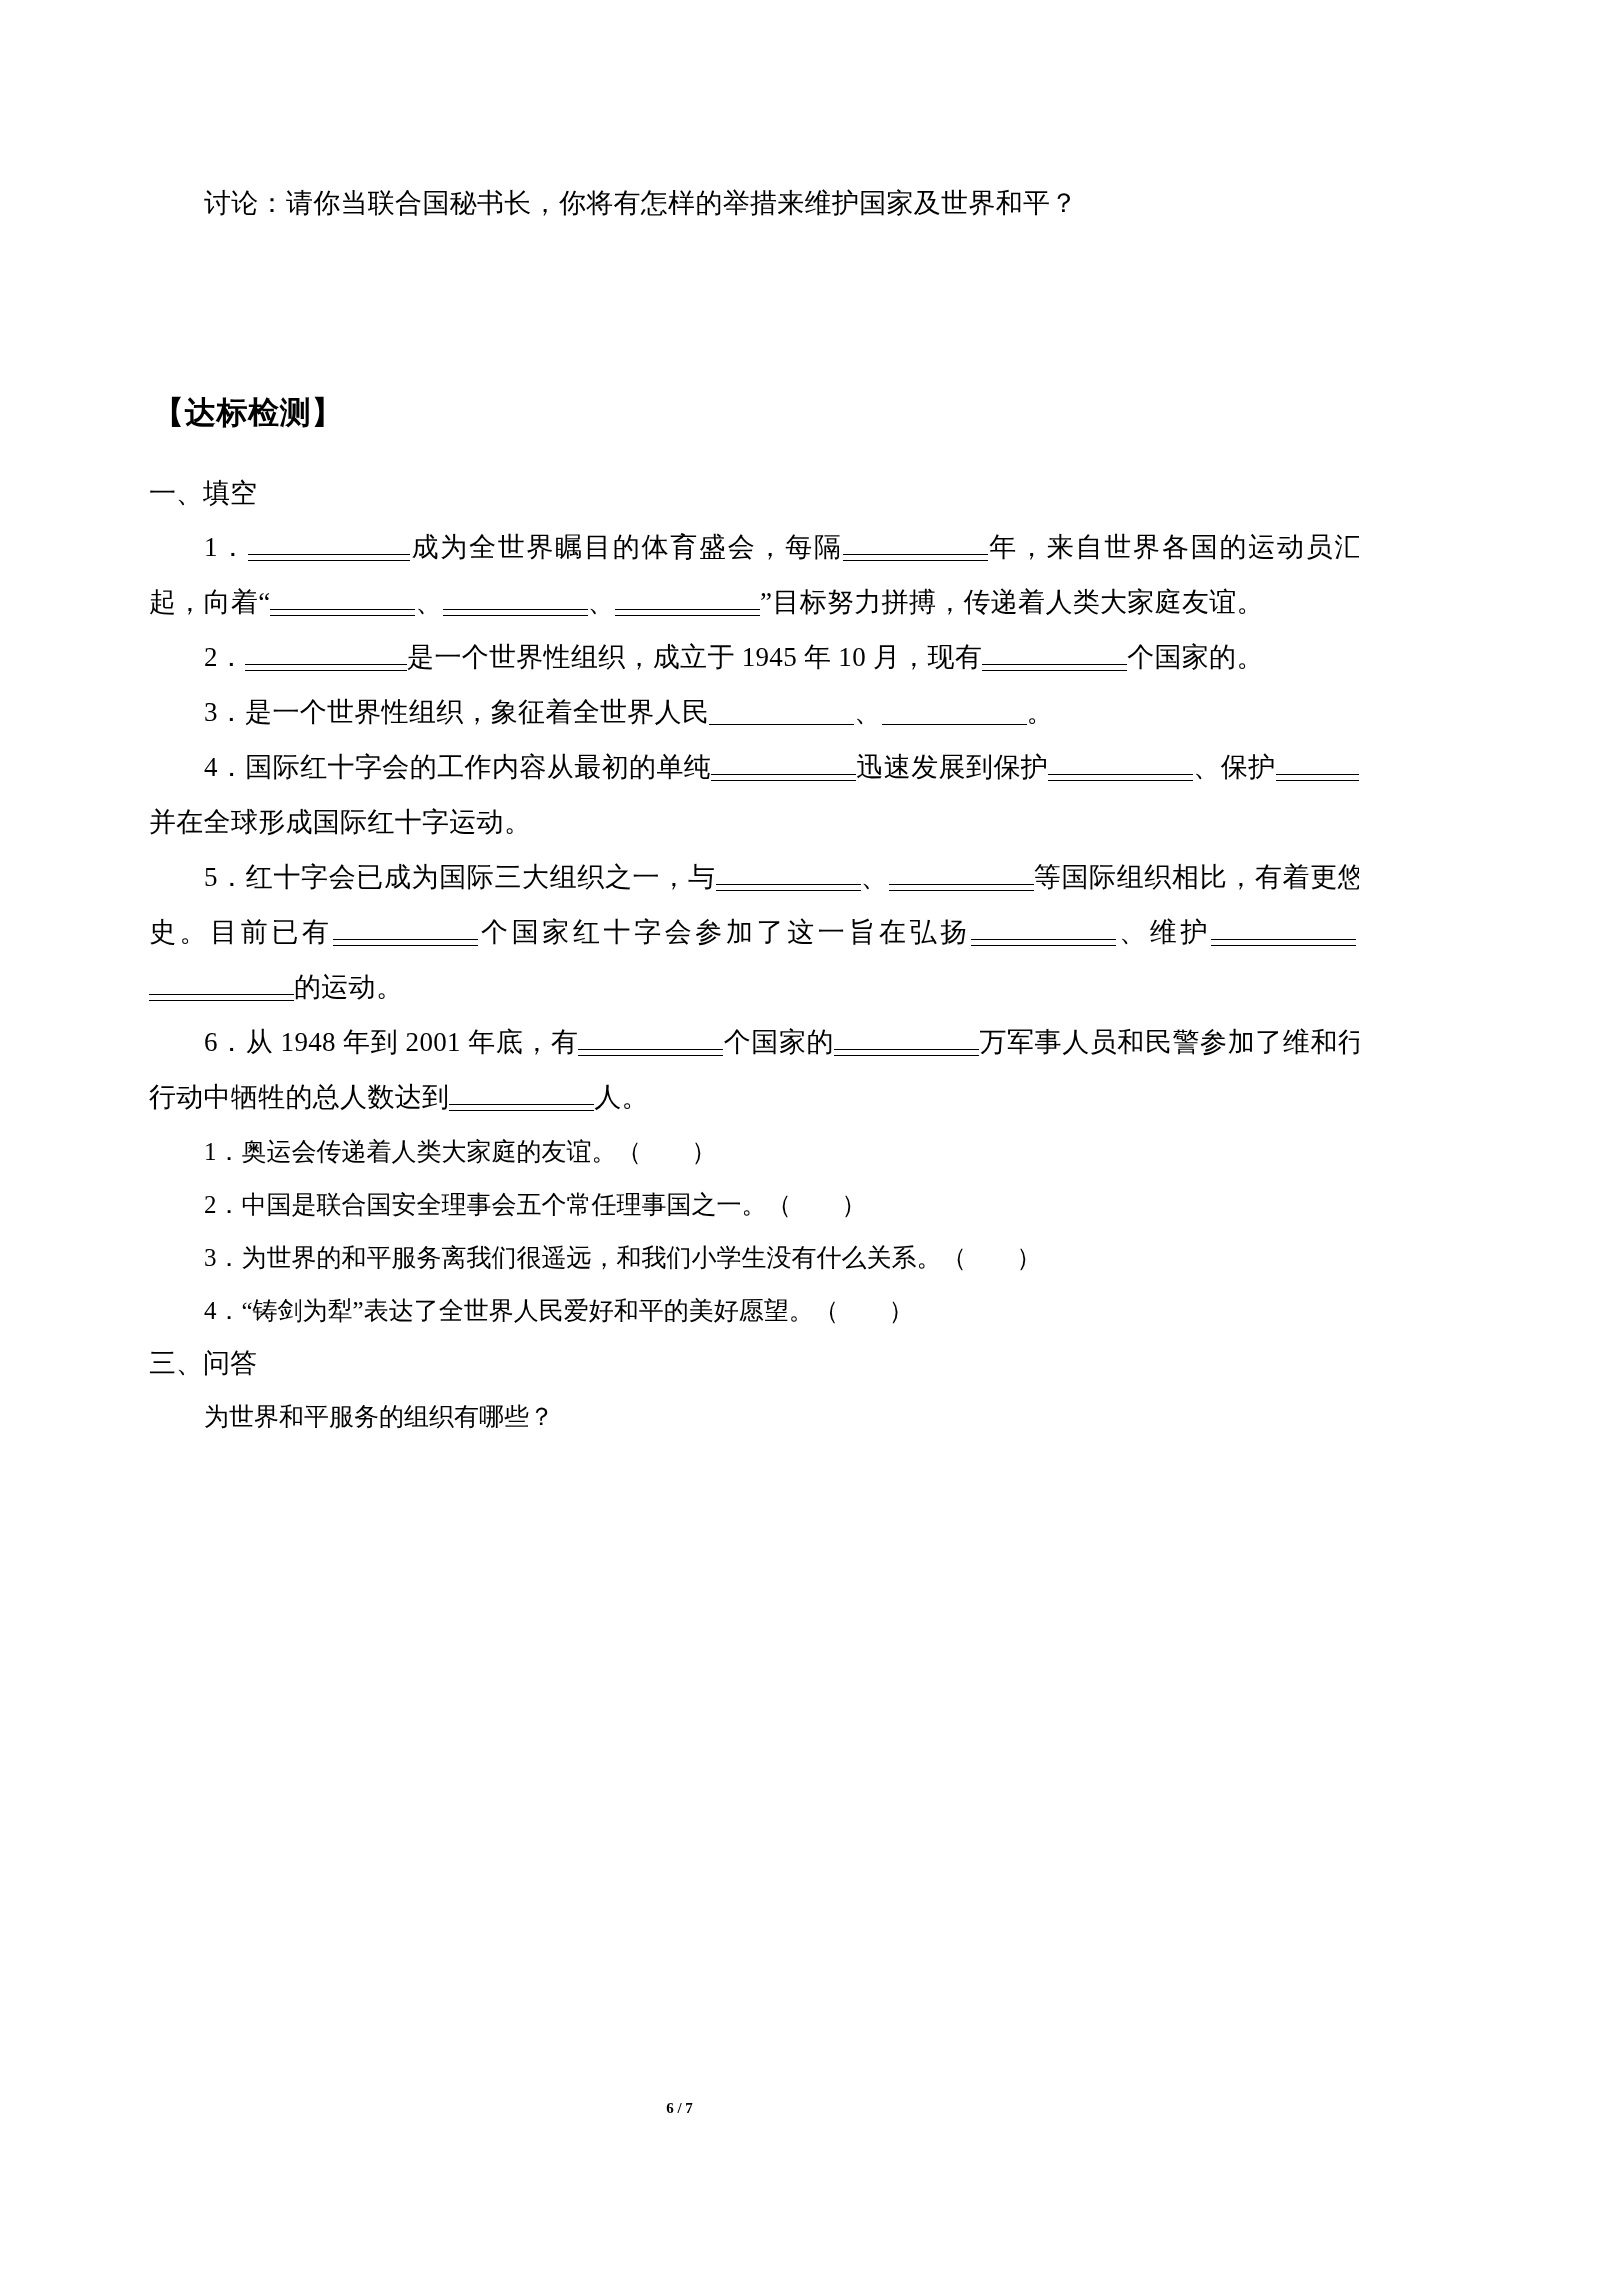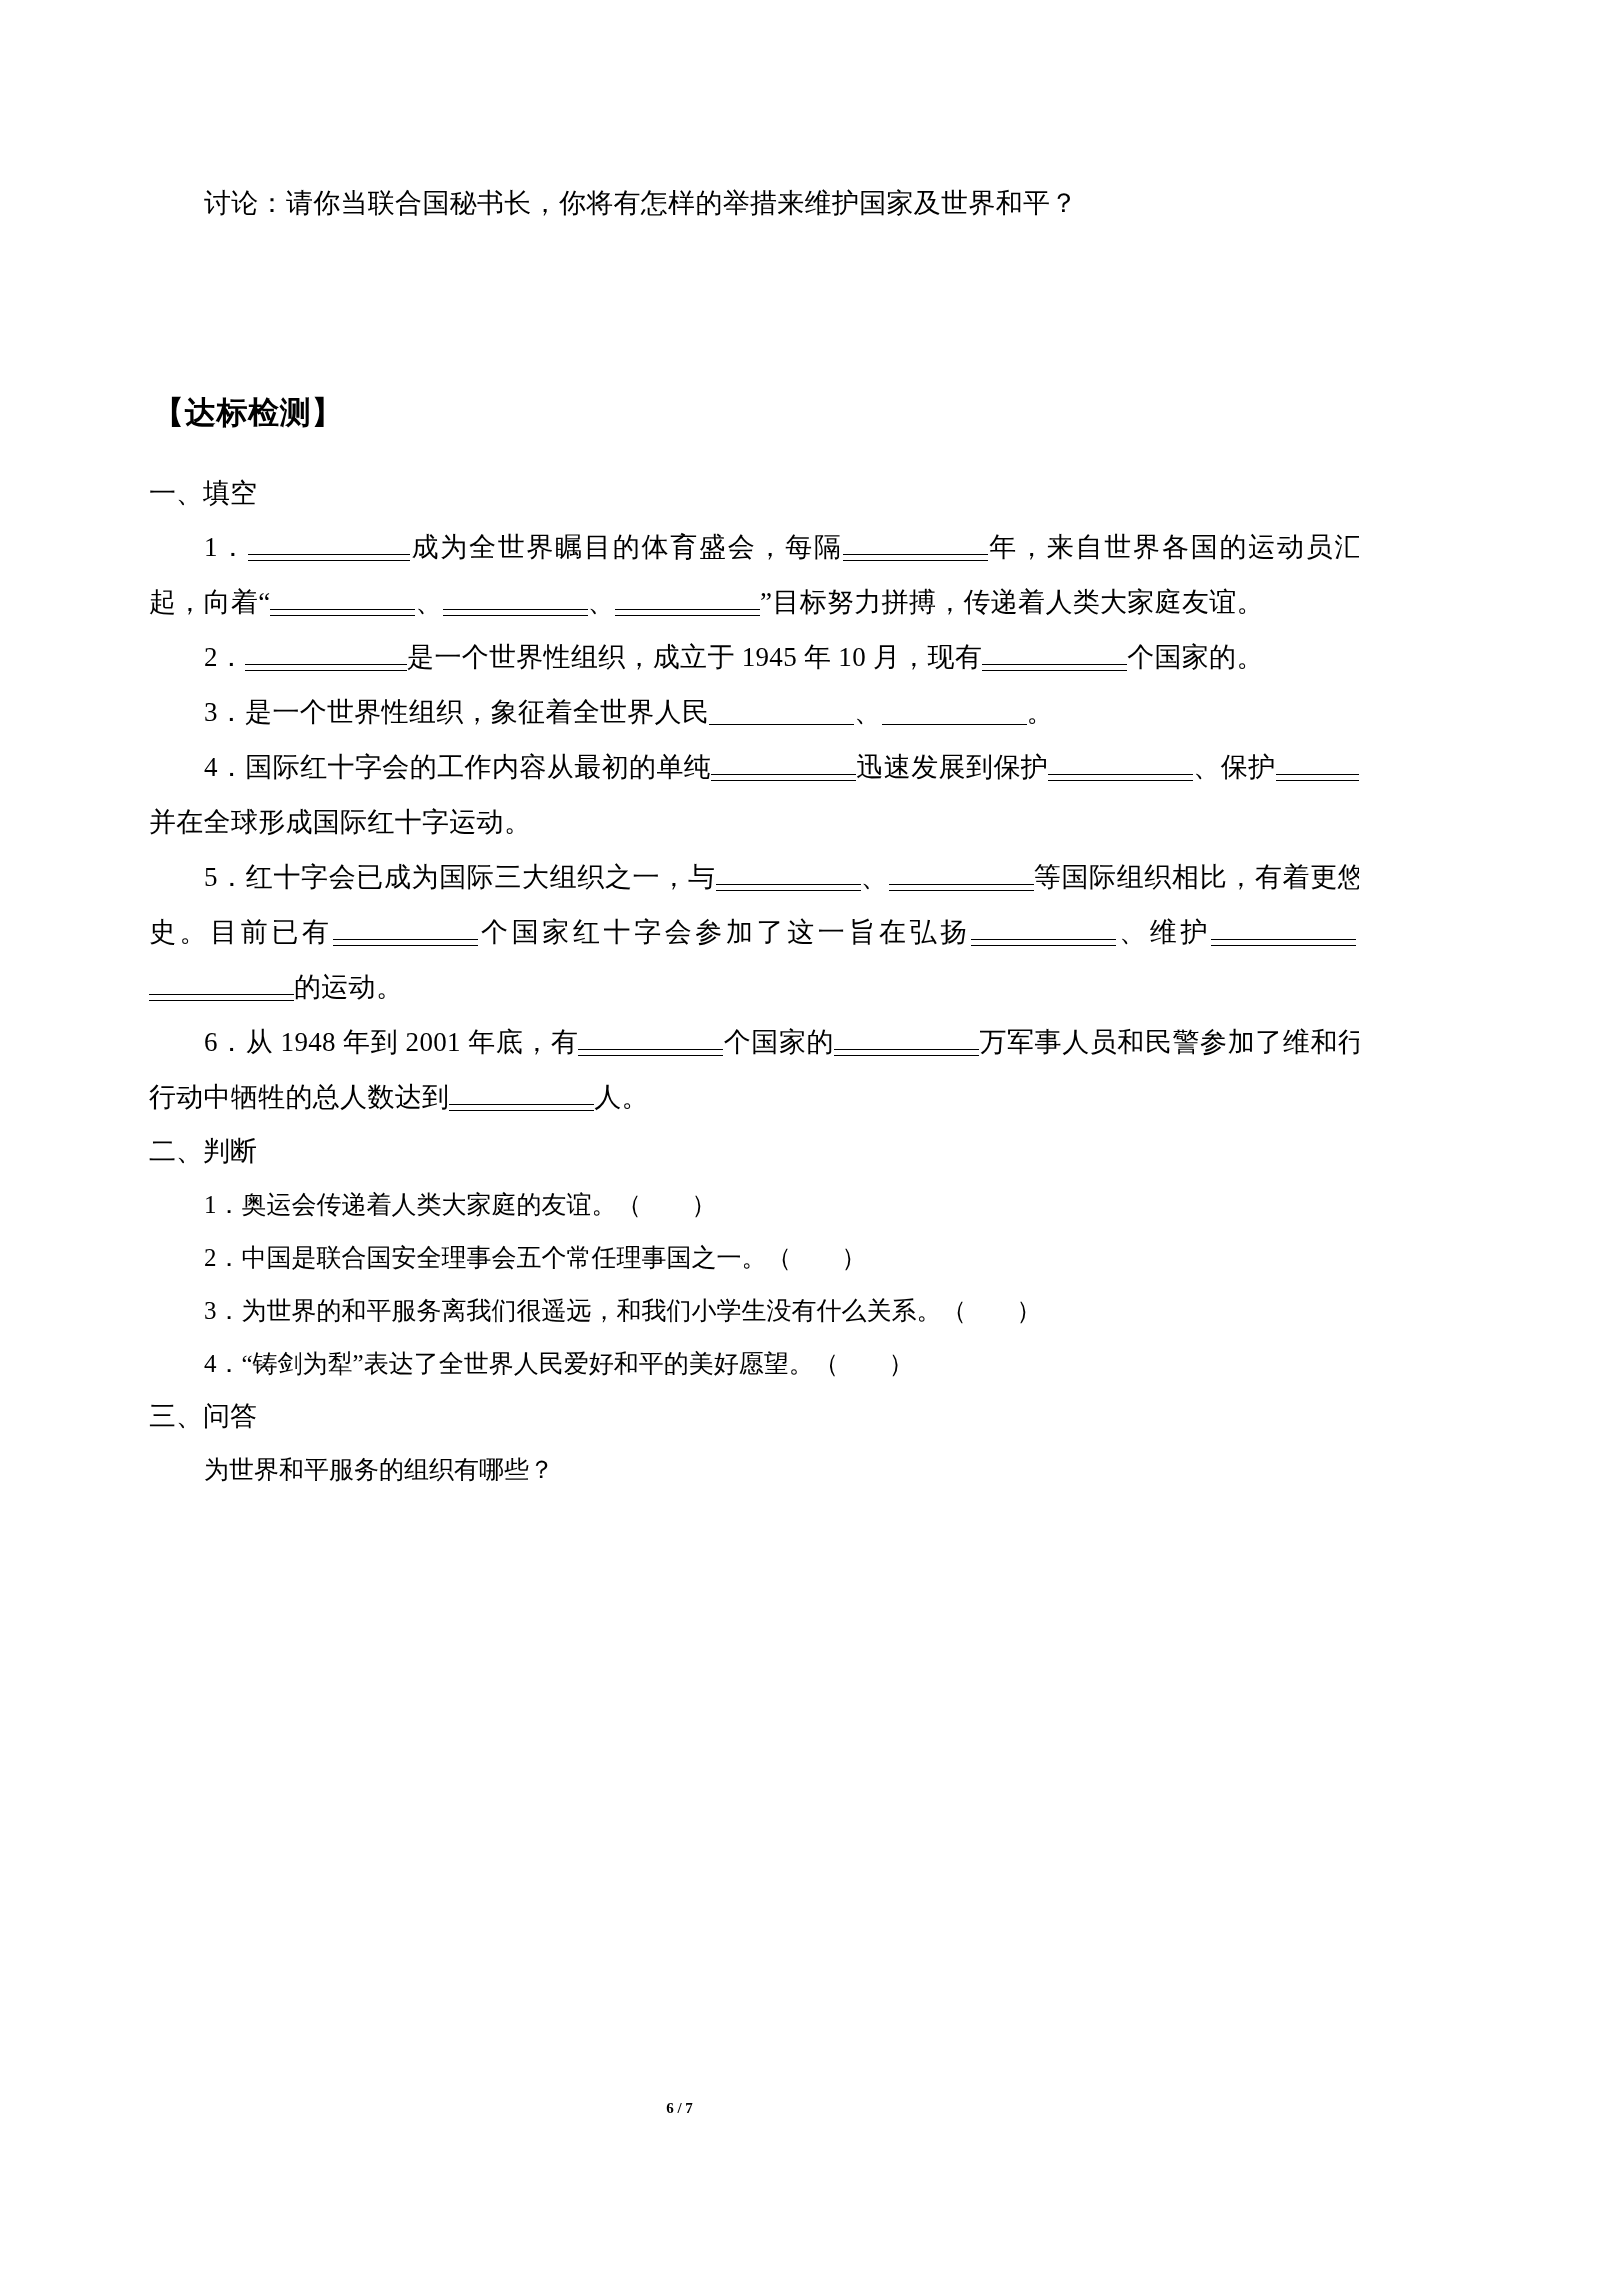--- a/index.html
+++ b/index.html
@@ -131,21 +131,20 @@
     <p class="para indent2"><span>2．</span><span class="blank b-lg"></span><span>是一个世界性组织，成立于 1945 年 10 月，现有</span><span class="blank b-md"></span><span>个国家的。</span></p>
 
     <p class="para indent2"><span>3．</span><span>是一个世界性组织，象征着全世界人民</span><span class="blank single b-md"></span><span>、</span><span class="blank single b-md"></span><span>。</span></p>
 
     <p class="para indent2"><span>4．</span><span>国际红十字会的工作内容从最初的单纯</span><span class="blank b-md"></span><span>迅速发展到保护</span><span class="blank b-md"></span><span>、保护</span><span class="blank b-md"></span><span>，并在全球形成国际红十字运动。</span></p>
 
     <p class="para indent2"><span>5．</span><span>红十字会已成为国际三大组织之一，与</span><span class="blank b-md"></span><span>、</span><span class="blank b-md"></span><span>等国际组织相比，有着更悠久的历史。目前已有</span><span class="blank b-md"></span><span>个国家红十字会参加了这一旨在弘扬</span><span class="blank b-md"></span><span>、维护</span><span class="blank b-md"></span><span>、发展</span><span class="blank b-md"></span><span>的运动。</span></p>
 
     <p class="para indent2"><span>6．</span><span>从 1948 年到 2001 年底，有</span><span class="blank b-md"></span><span>个国家的</span><span class="blank b-md"></span><span>万军事人员和民警参加了维和行动，在行动中牺牲的总人数达到</span><span class="blank b-md"></span><span>人。</span></p>
 
-    <p class="subsection">二、判断</p>
 
     <p class="qline">1．奥运会传递着人类大家庭的友谊。（　　）</p>
     <p class="qline">2．中国是联合国安全理事会五个常任理事国之一。（　　）</p>
     <p class="qline">3．为世界的和平服务离我们很遥远，和我们小学生没有什么关系。（　　）</p>
     <p class="qline">4．“铸剑为犁”表达了全世界人民爱好和平的美好愿望。（　　）</p>
 
     <p class="subsection">三、问答</p>
 
     <p class="qline">为世界和平服务的组织有哪些？</p>
 

